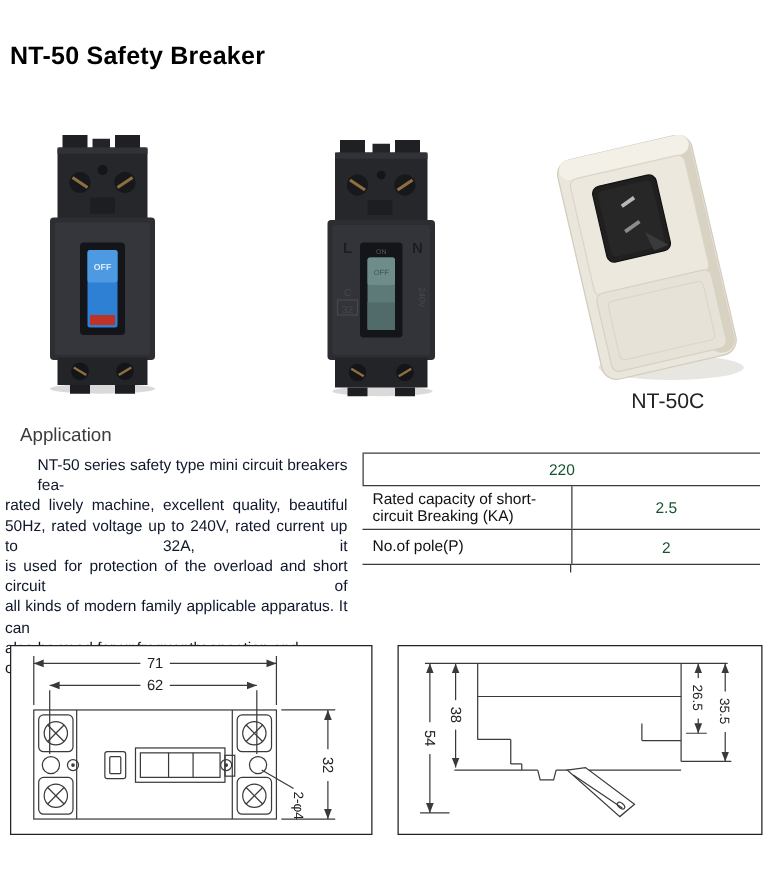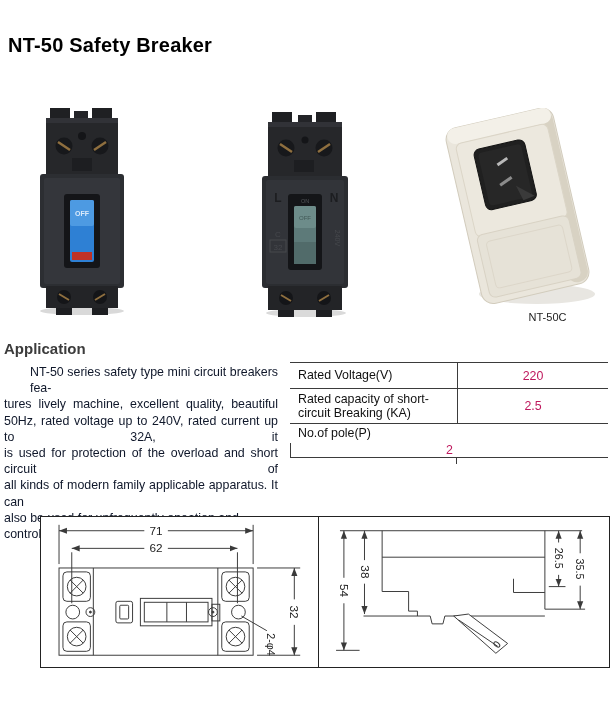--- a/index.html
+++ b/index.html
@@ -1,40 +1,40 @@
 <!DOCTYPE html>
 <html><head>
 <meta charset="utf-8">
 <style>
   html,body{margin:0;padding:0;background:#fff;}
   #page{position:relative;width:615px;height:709px;background:#ffffff;overflow:hidden;
         font-family:"Liberation Sans",sans-serif;color:#1a1a1a;padding-left:11px;}
   .abs{position:absolute;}
   #page-title{left:8px;top:34px;font-size:20px;font-weight:bold;color:#000;letter-spacing:.2px;}
   .section-heading{font-size:15px;color:#3c3c3c;}
-  #application-heading{left:4px;top:340px;font-weight:bold;}
+  #application-heading{left:16px;top:340px;}
   #config-heading{left:4px;top:492px;}
   #application-text{left:4px;top:364px;width:274px;font-size:12.4px;line-height:16.2px;color:#0f172a;}
   .app-line{text-align:justify;text-align-last:justify;white-space:normal;}
   .app-line.first{padding-left:26px;}
   .app-line.last{text-align:left;text-align-last:left;}
   
   #spec-table{left:290px;top:362px;width:318px;border-top:1.5px solid #3b3b3b;position:absolute;}
   .spec-row{display:flex;border-bottom:1.5px solid #3b3b3b;}
   .spec-label{width:167px;box-sizing:border-box;padding:2px 6px 2px 8px;display:flex;align-items:center;
               font-size:12.4px;color:#111;line-height:14.5px;}
   .spec-value{flex:1;border-left:1.5px solid #3b3b3b;display:flex;align-items:center;justify-content:center;
-              font-size:12.4px;color:#be185d;text-align:right;}
-  .h26{min-height:25px;} .h23{min-height:22px;} .h36{min-height:34px;} .h28{min-height:27px;flex-direction:column;}
+              font-size:12.4px;color:#14532d;text-align:right;}
+  .h26{min-height:25px;} .h23{min-height:22px;} .h36{min-height:34px;} .h28{min-height:27px;}
   #divider-tail{position:absolute;left:165.5px;bottom:-6px;width:1.5px;height:6px;background:#3b3b3b;}
   
   .draw-box{border:1.5px solid #222;background:#fff;}
-  #front-box{left:8px;top:516px;width:288px;height:150px;margin-left:32px;}
+  #front-box{left:8px;top:516px;width:288px;height:150px;}
   #side-box{left:318px;top:516px;width:290px;height:150px;}
-  #model-caption{left:505px;top:311px;width:85px;text-align:center;font-size:11px;color:#222;}
+  #model-caption{left:505px;top:311px;width:85px;font-size:17px;color:#222;}
   svg text{font-family:"Liberation Sans",sans-serif;}
 </style>
 </head>
 <body>
 
 <div id="page">
 
   <div id="page-title" class="abs">NT-50 Safety Breaker</div>
 
   <svg class="abs" style="left:30px;top:106px" width="104" height="212" viewBox="0 0 104 212">
@@ -118,30 +118,29 @@
       <path d="M96,78 L112,92 L100,94 z" fill="#3a3a3a"></path>
     </g>
   </svg>
 
   <div id="model-caption" class="abs">NT-50C</div>
 
   <div id="application-heading" class="abs section-heading">Application</div>
 
   <div id="application-text" class="abs">
     <div class="app-line first">NT-50 series safety type mini circuit breakers fea-</div>
-    <div class="app-line">tures lively machine, excellent quality, beautiful</div>
+    <div class="app-line">rated lively machine, excellent quality, beautiful</div>
     <div class="app-line">50Hz, rated voltage up to 240V, rated current up to 32A, it</div>
     <div class="app-line">is used for protection of the overload and short circuit of</div>
     <div class="app-line">all kinds of modern family applicable apparatus. It can</div>
     <div class="app-line last">also be used for unfrequently opeation and control.</div>
   </div>
 
   <div id="spec-table">
     <div class="spec-row h26">
-      <div class="spec-label">Rated Voltage(V)</div>
       <div class="spec-value">220</div>
     </div>
     <div class="spec-row h36">
       <div class="spec-label">Rated capacity of short-circuit Breaking (KA)</div>
       <div class="spec-value">2.5</div>
     </div>
     <div class="spec-row h28">
       <div class="spec-label">No.of pole(P)</div>
       <div class="spec-value">2</div>
     </div>

